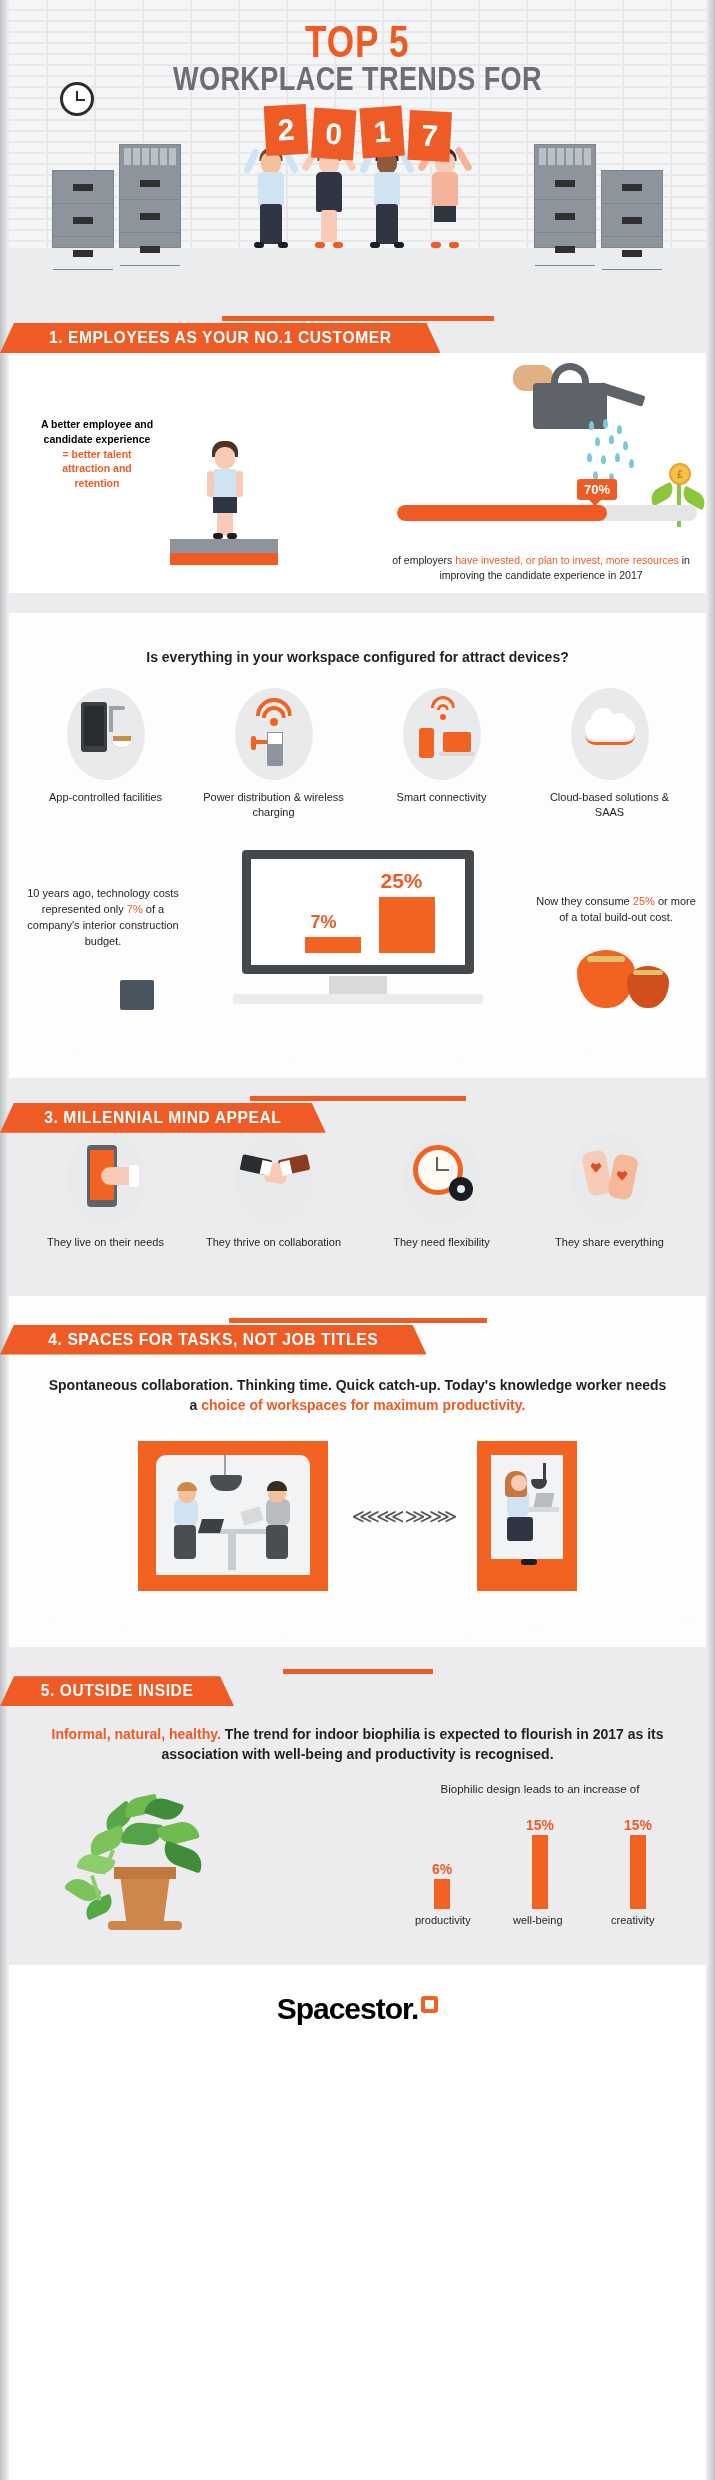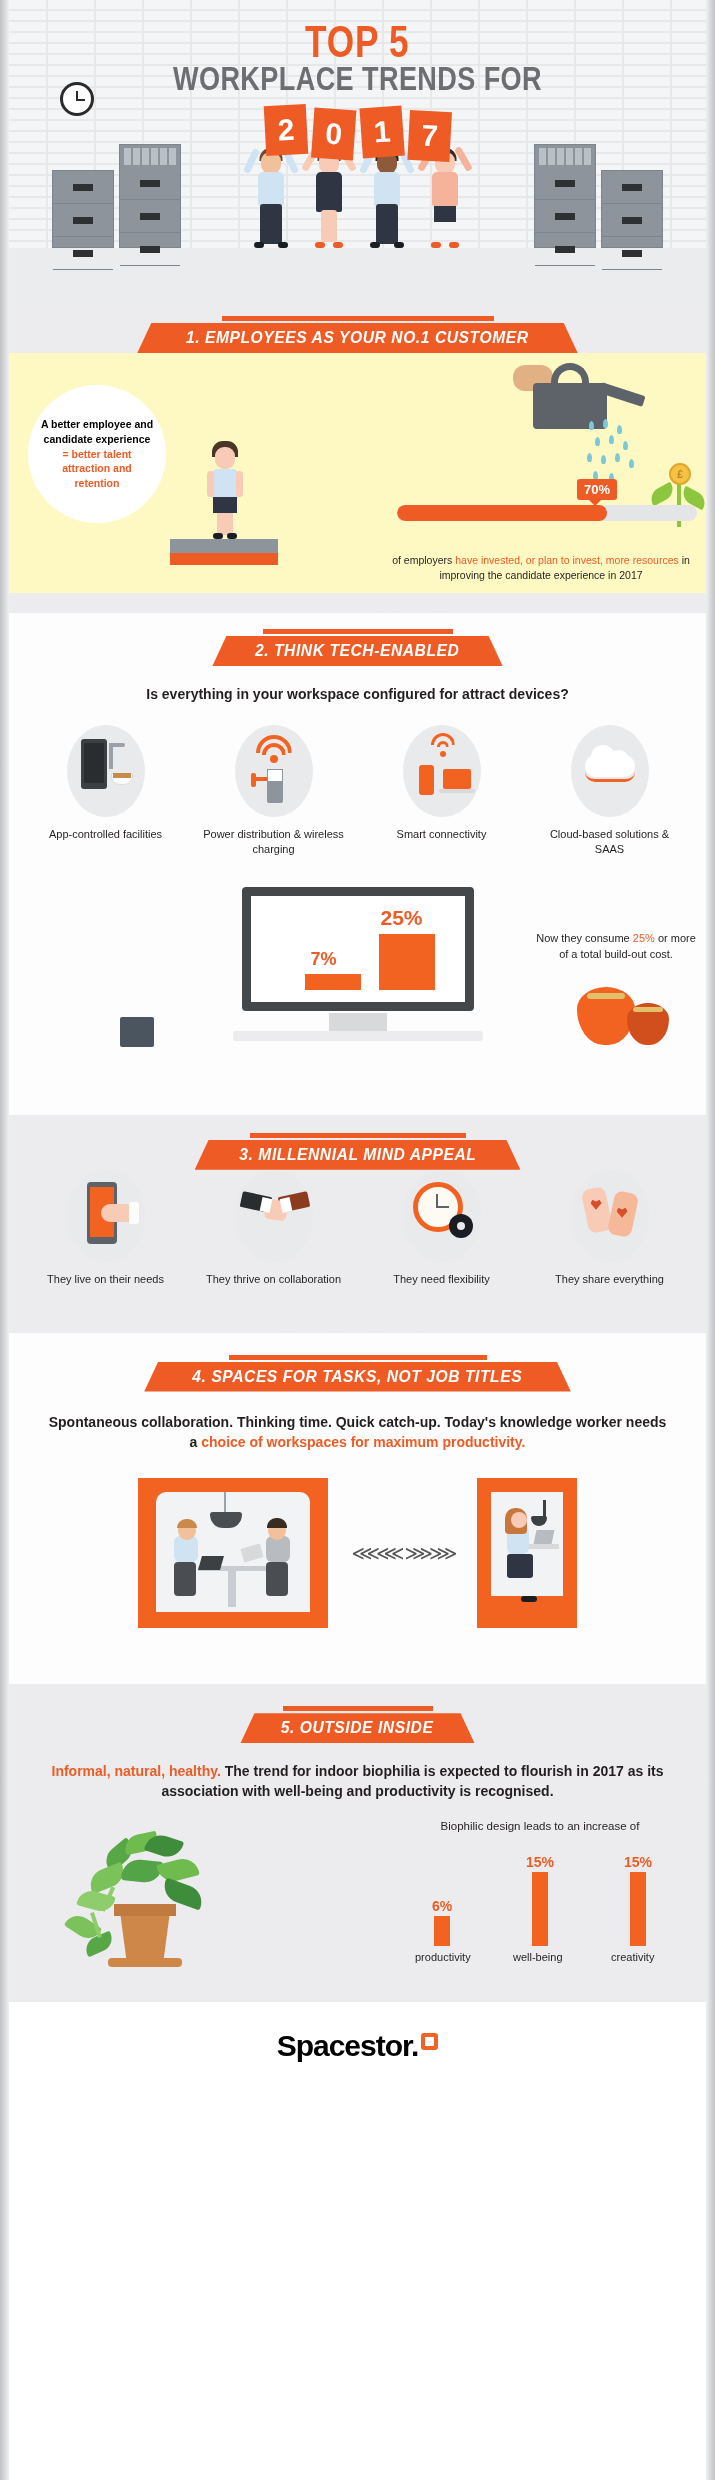--- a/index.html
+++ b/index.html
@@ -82,40 +82,40 @@
   .p-hair{ position:absolute; top:10px; left:50%; transform:translateX(-50%);
     width:23px;height:13px;border-radius:11px 11px 0 0; }
   .p-body{ position:absolute; top:34px; left:50%; transform:translateX(-50%);
     width:26px;height:34px;border-radius:5px 5px 2px 2px; }
   .p-legs{ position:absolute; top:66px; left:50%; transform:translateX(-50%);
     width:22px;height:40px; }
   .p-arm{ position:absolute; top:16px; width:7px;height:26px;border-radius:4px; }
   .p-shoe{ position:absolute; bottom:0; width:10px;height:6px;border-radius:4px; }
 
   
-  .ribbon-wrap{ text-align:center; position:relative; z-index:6;font-style:italic; }
+  .ribbon-wrap{ position:relative; z-index:6; }
   .ribbon-top{ display:block; margin:0 auto 2px; height:5px; background:#ee5b25; }
   .ribbon{
     display:inline-block; background:#ee5b25; color:#fff;
     font-family:"Liberation Sans Narrow","Liberation Sans",sans-serif;
     font-weight:bold; font-size:17px; letter-spacing:.6px;
     padding:6px 34px 7px; line-height:1;
     clip-path: polygon(14px 0, calc(100% - 14px) 0, 100% 100%, 0 100%);
     transform:scaleX(1);
   }
   .ribbon-inner{ display:inline-block; transform:scaleX(.92); }
 
   
   .orange{ color:#ee5b25; }
   .body-txt{ text-align:center; color:#231f20; font-size:12.5px; line-height:1.5; }
   .cond{ font-family:"Liberation Sans Narrow","Liberation Sans",sans-serif; }
   .bold{ font-weight:bold; }
 
   
-  .sec1{ background:#fef9c3; height:240px; position:relative; }
+  .sec1{ background:#ffffff; height:240px; position:relative; }
   .bubble{
     position:absolute; left:28px; top:32px; width:138px;height:138px;border-radius:50%;
     background:#fff; display:flex; align-items:center; justify-content:center; text-align:center;
     font-size:10.5px; font-weight:bold; line-height:1.4; padding:12px;
   }
   .podium{ position:absolute; left:170px; bottom:28px; width:108px; }
   .podium-top{ height:14px; background:#8d949b; }
   .podium-base{ height:12px; background:#ee5b25; margin-top:0; }
   .woman1{ position:absolute; left:205px; bottom:54px; width:40px;height:98px; }
   .watering{ position:absolute; right:58px; top:8px; width:150px;height:120px; }
@@ -365,26 +365,20 @@
       <div class="stat-cap">
         <span>of employers </span><span class="orange">have invested, or plan to invest, more resources</span><span> in improving the candidate experience in 2017</span>
       </div>
     </div>
     <div style="height:20px;position:relative;">
       <div style="position:absolute;left:0;top:0;width:100%;height:20px;background:#ececee;clip-path:polygon(0 0,50% 100%,100% 0);"></div>
     </div>
   </div>
 
   <div class="band band-white" style="background:#fdfdfd;padding-top:16px;padding-bottom:10px;">
-    <div class="ribbon-wrap">
-      <span class="ribbon-top" style="width:190px;"></span>
-      <div class="ribbon">
-        <span class="ribbon-inner">2. THINK TECH-ENABLED</span>
-      </div>
-    </div>
 
     <div class="body-txt cond bold" style="margin:18px 20px 20px;font-size:14px;">Is everything in your workspace configured for attract devices?</div>
 
     <div class="icongrid">
       <div class="iconcell">
         <div class="iconblob">
           <div style="position:absolute;left:14px;top:14px;width:26px;height:50px;background:#3c4043;border-radius:3px;"></div>
           <div style="position:absolute;left:17px;top:18px;width:20px;height:40px;background:#2a2d30;"></div>
           <div style="position:absolute;left:42px;top:18px;width:4px;height:26px;background:#9aa1a8;"></div>
           <div style="position:absolute;left:42px;top:18px;width:16px;height:4px;background:#9aa1a8;border-radius:2px;"></div>
@@ -424,20 +418,23 @@
           <div style="position:absolute;left:14px;top:30px;width:50px;height:22px;background:#fff;border-radius:12px;"></div>
           <div style="position:absolute;left:20px;top:20px;width:24px;height:24px;background:#fff;border-radius:50%;"></div>
           <div style="position:absolute;left:38px;top:25px;width:20px;height:20px;background:#fff;border-radius:50%;"></div>
           <div style="position:absolute;left:14px;top:47px;width:50px;height:10px;border-bottom:3px solid #f26322;border-radius:0 0 14px 14px;"></div>
         </div>
         <div class="iconcap">Cloud-based solutions &amp; SAAS</div>
       </div>
     </div>
 
     <div class="monitor-wrap" style="margin-top:26px;">
+      <div class="side-note" style="left:18px;top:40px;">
+        <span>10 years ago, technology costs represented only </span><span class="orange">7%</span><span> of a company's interior construction budget.</span>
+      </div>
 
       <div class="monitor">
         <div class="mbar" style="left:54px;width:56px;height:16px;"></div>
         <div class="mbar-lbl" style="left:60px;bottom:32px;font-size:18px;">7%</div>
         <div class="mbar" style="left:128px;width:56px;height:56px;"></div>
         <div class="mbar-lbl" style="left:130px;bottom:72px;font-size:21px;">25%</div>
       </div>
       <div class="mon-stand"></div>
       <div class="mon-base"></div>
       <div class="mug"></div>

